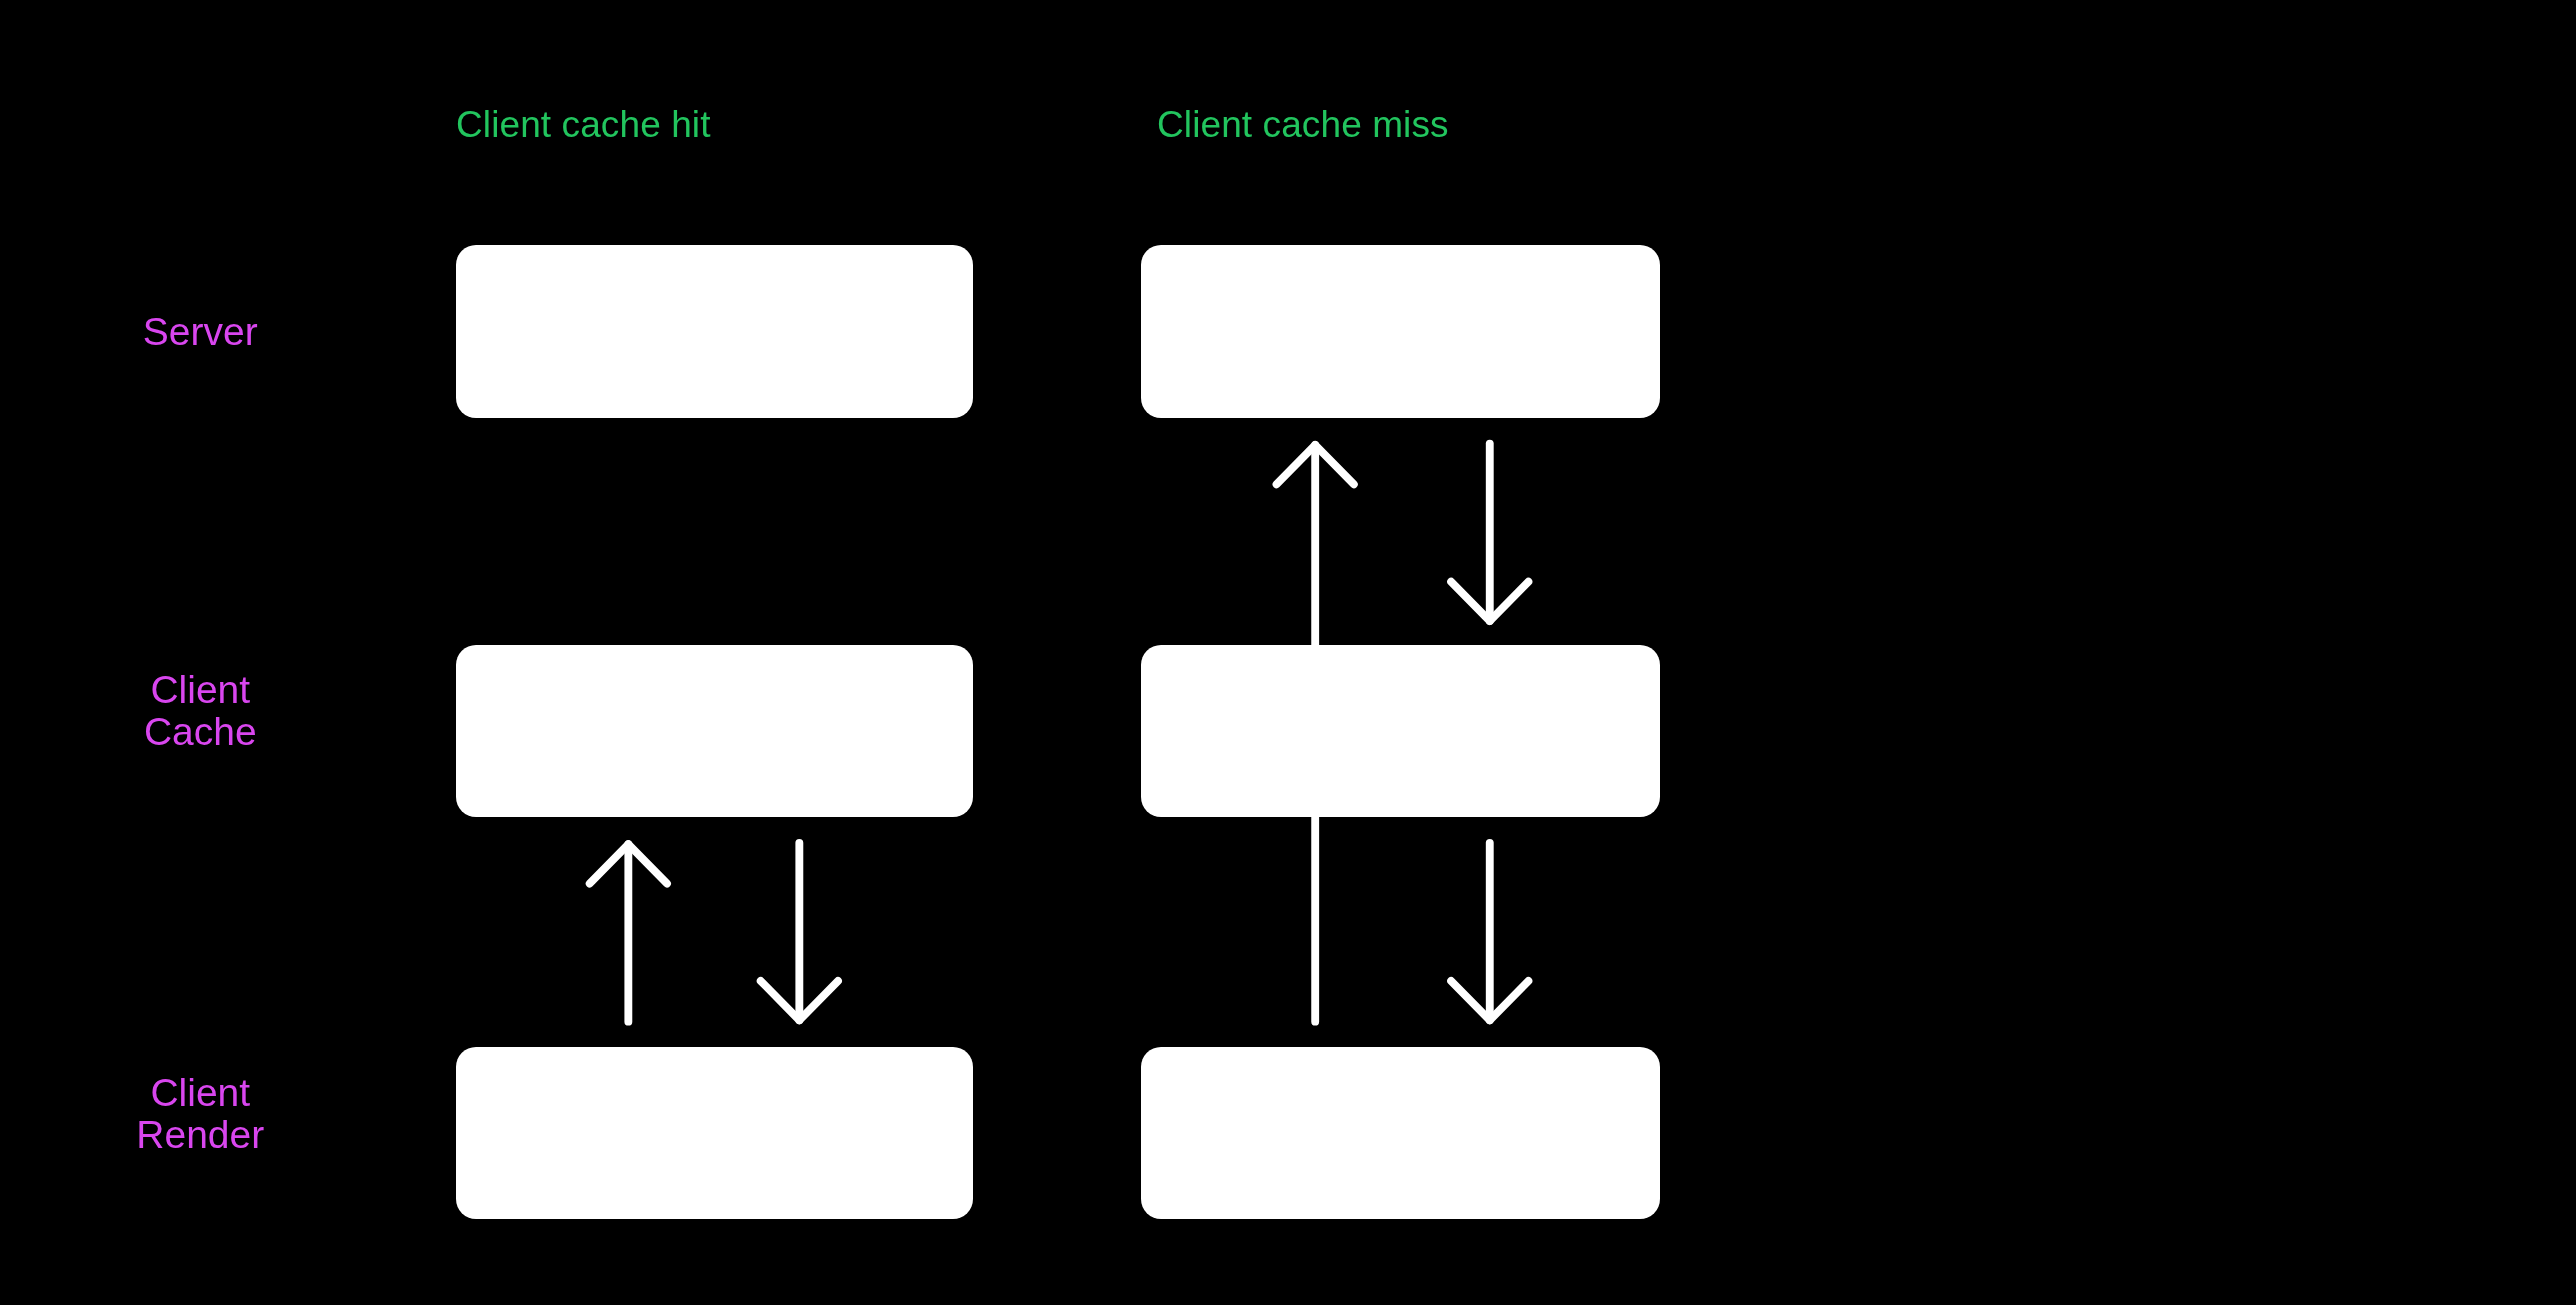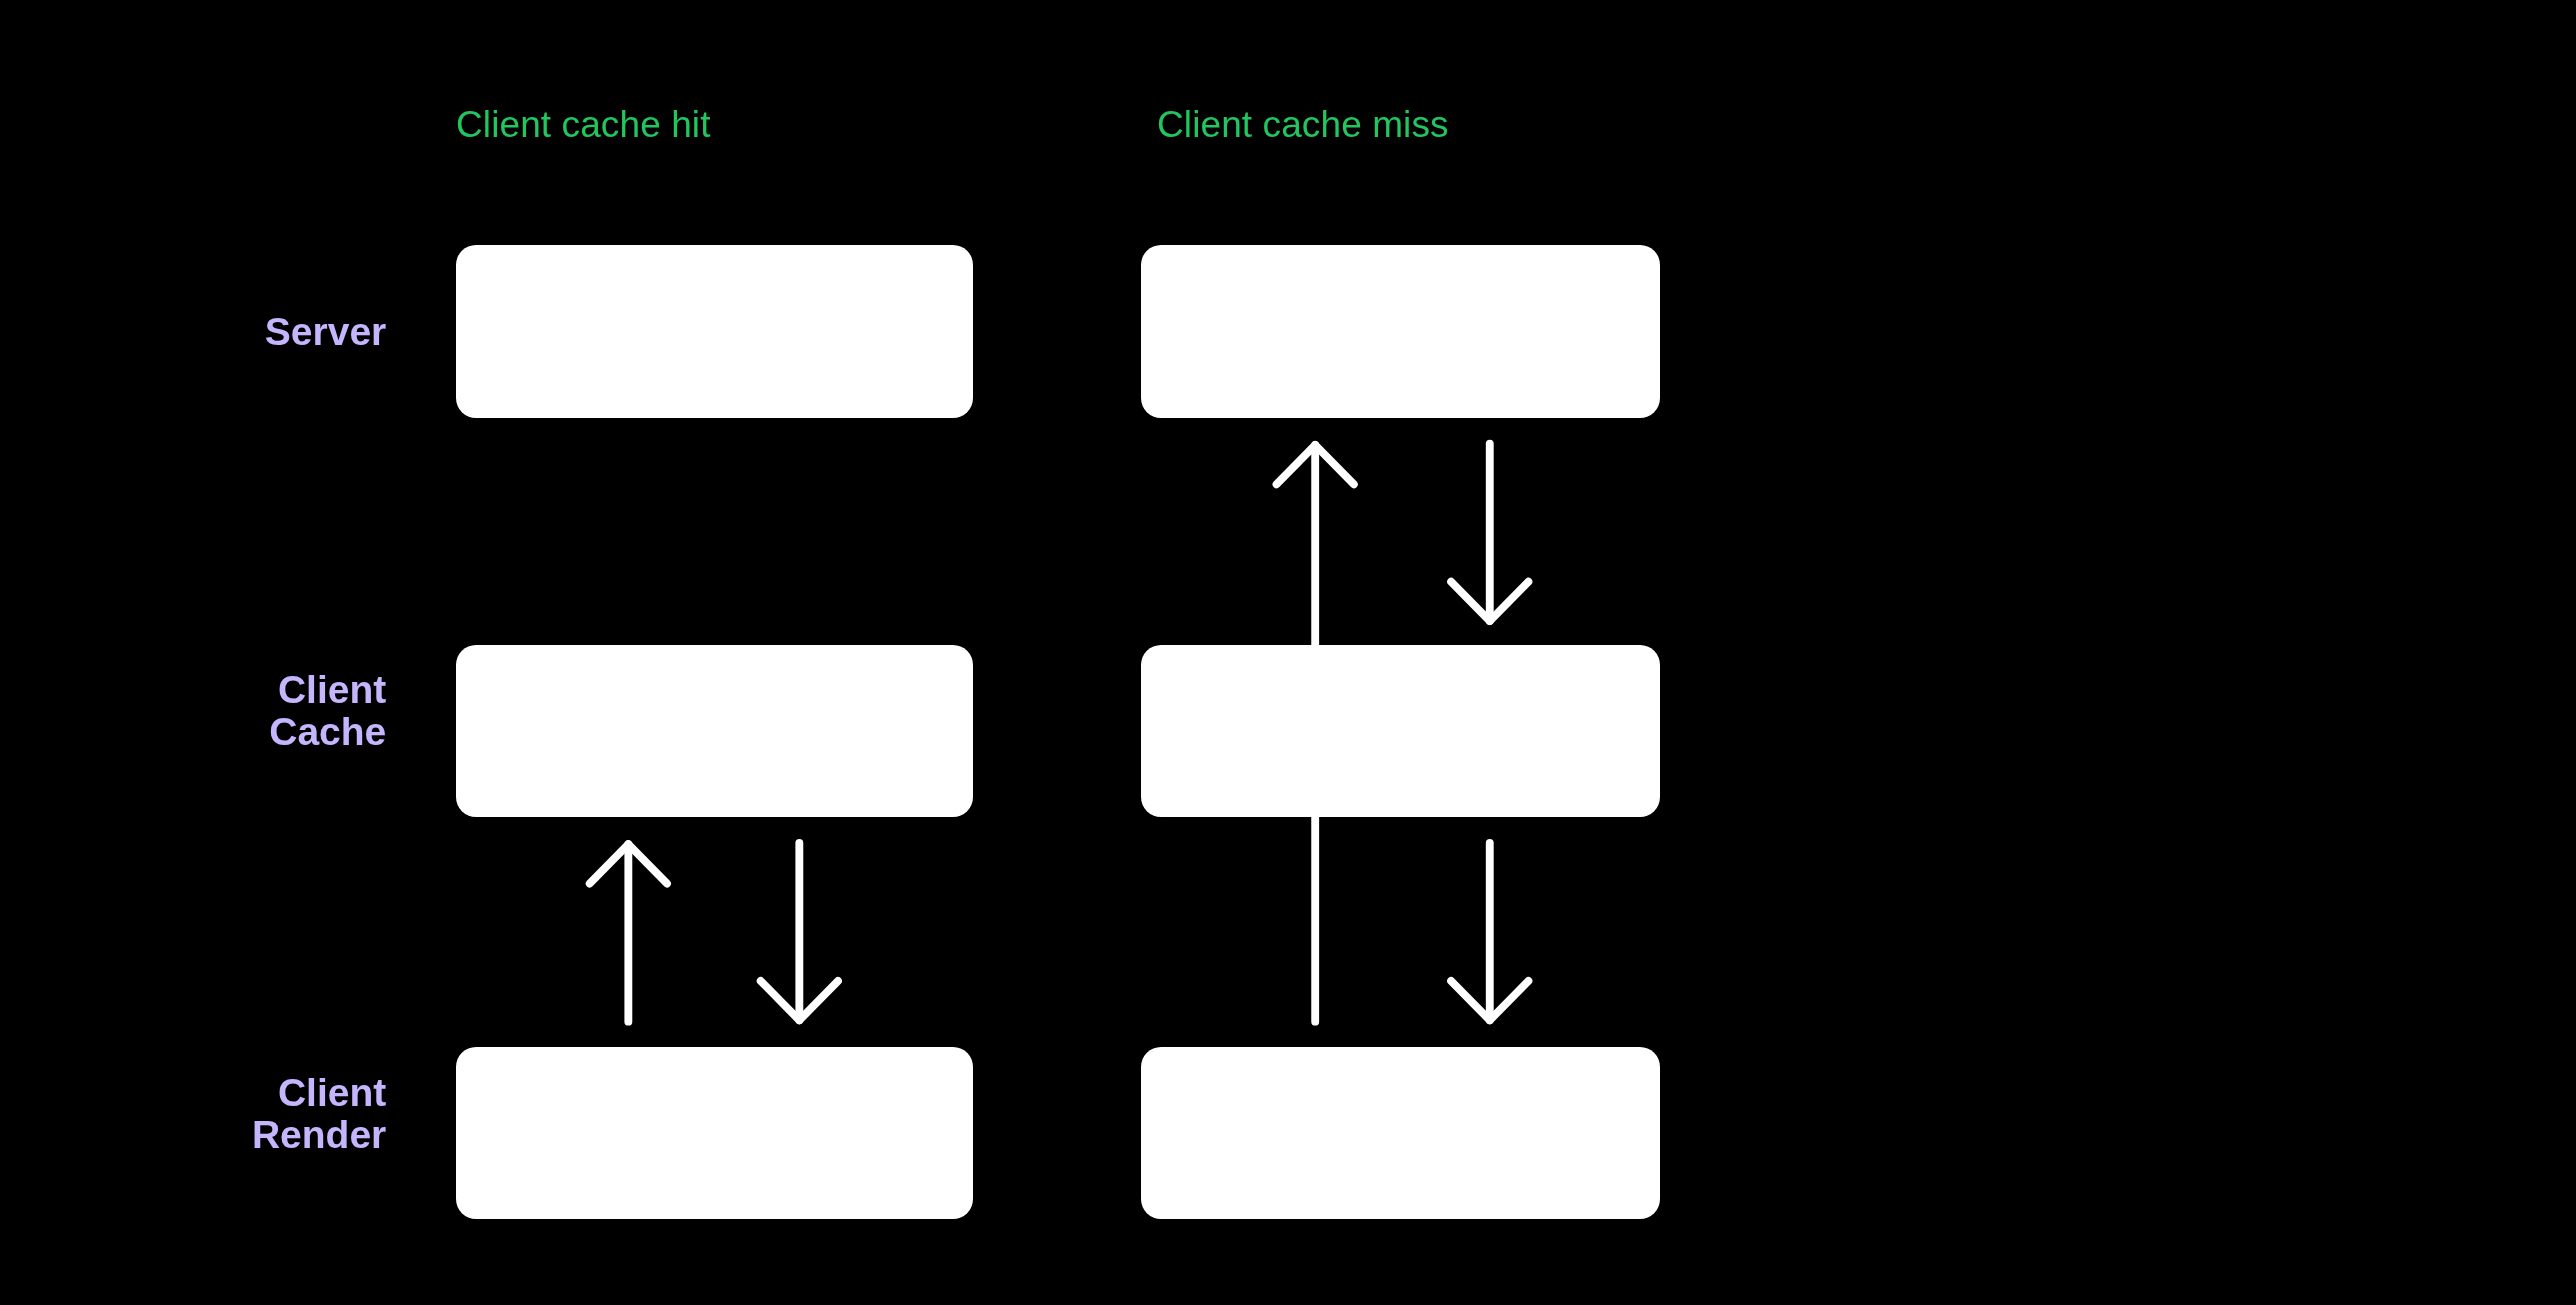--- a/index.html
+++ b/index.html
@@ -31,25 +31,25 @@
     letter-spacing: 0.1px;
     line-height: 1;
     white-space: nowrap;
   }
   #col-header-0 { left: 456px; top: 106px; }
   #col-header-1 { left: 1141px; top: 106px; margin-left: 16px; }
 
   
   .row-label {
     position: absolute;
-    color: #c4b5fd;
+    color: #d946ef;
     font-size: 39px;
-    font-weight: 700;
+    font-weight: 400;
     line-height: 1.08;
-    text-align: right;
+    text-align: center;
     width: 372px;
     left: 14.3px;
     white-space: pre-line;
   }
   #row-label-0 { top: 311px; }
   #row-label-1 { top: 669px; }
   #row-label-2 { top: 1072px; }
 
   
   .node-box {

